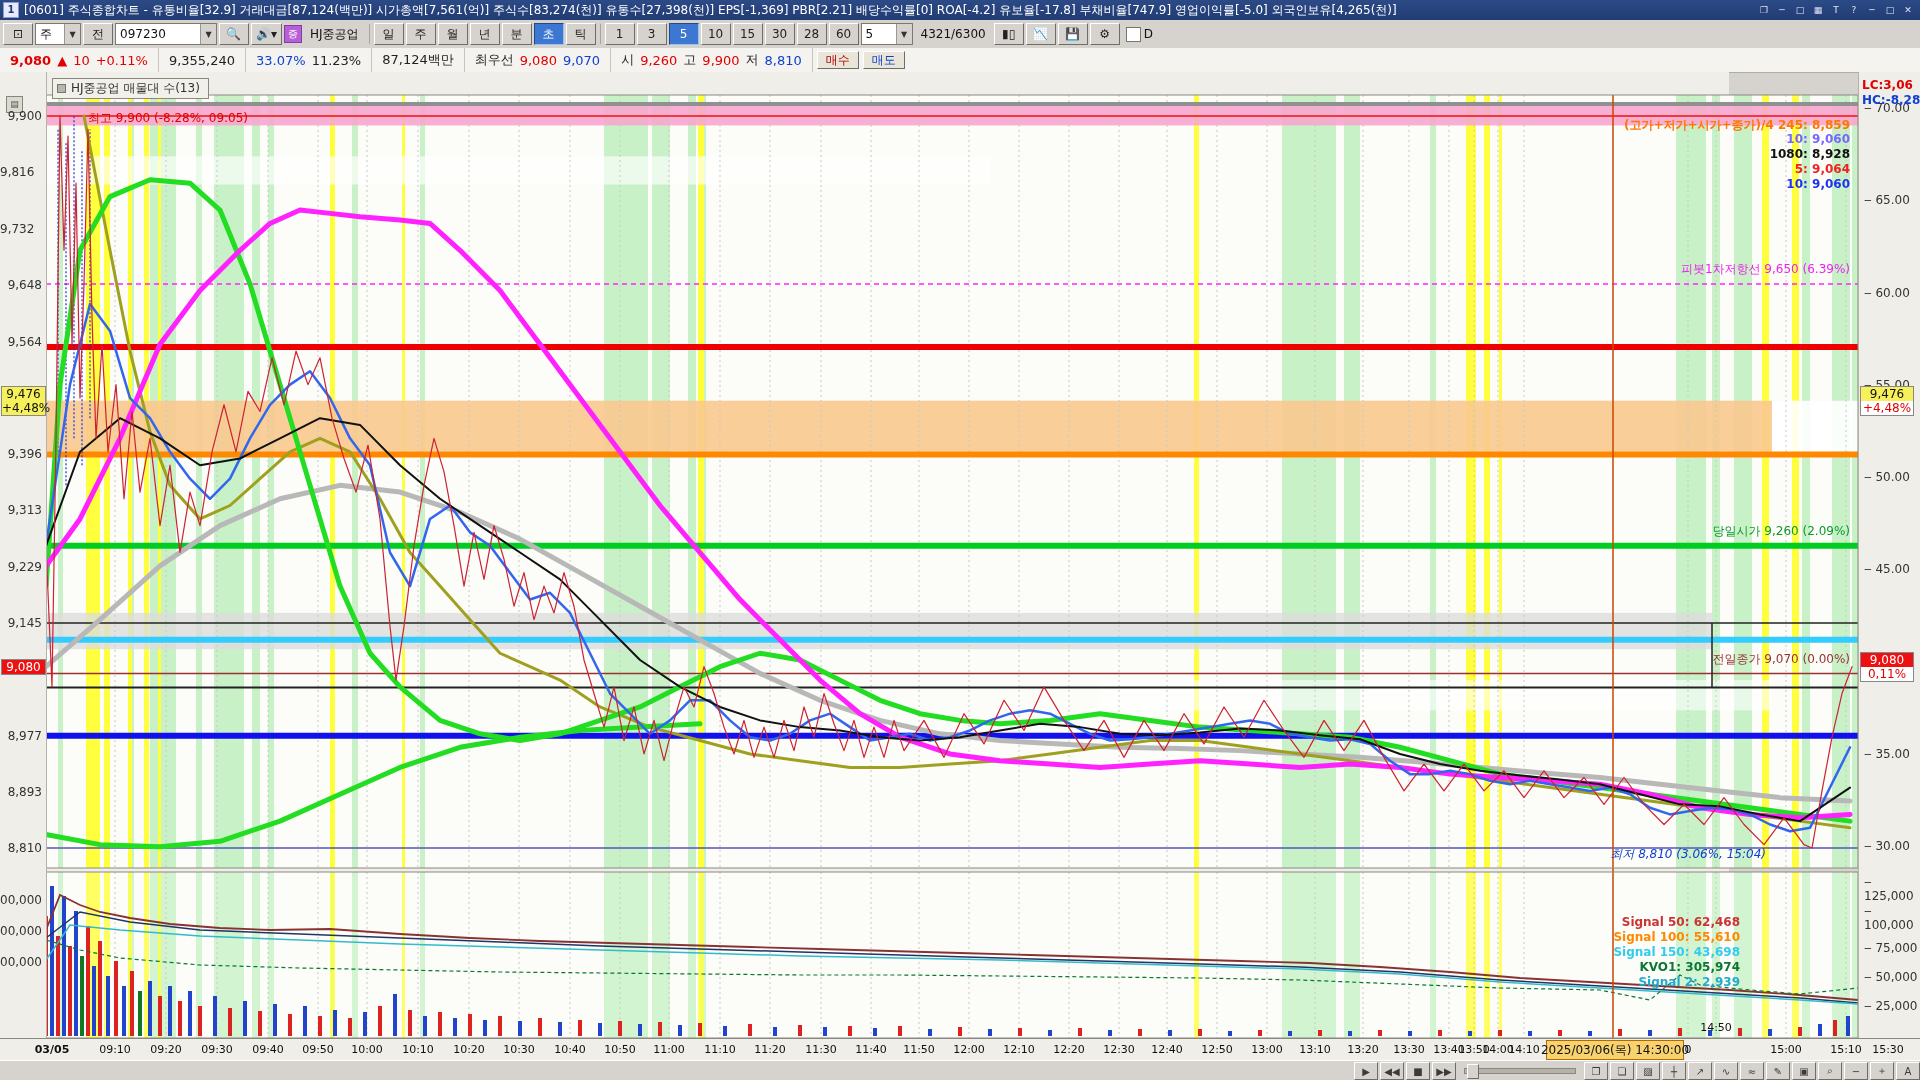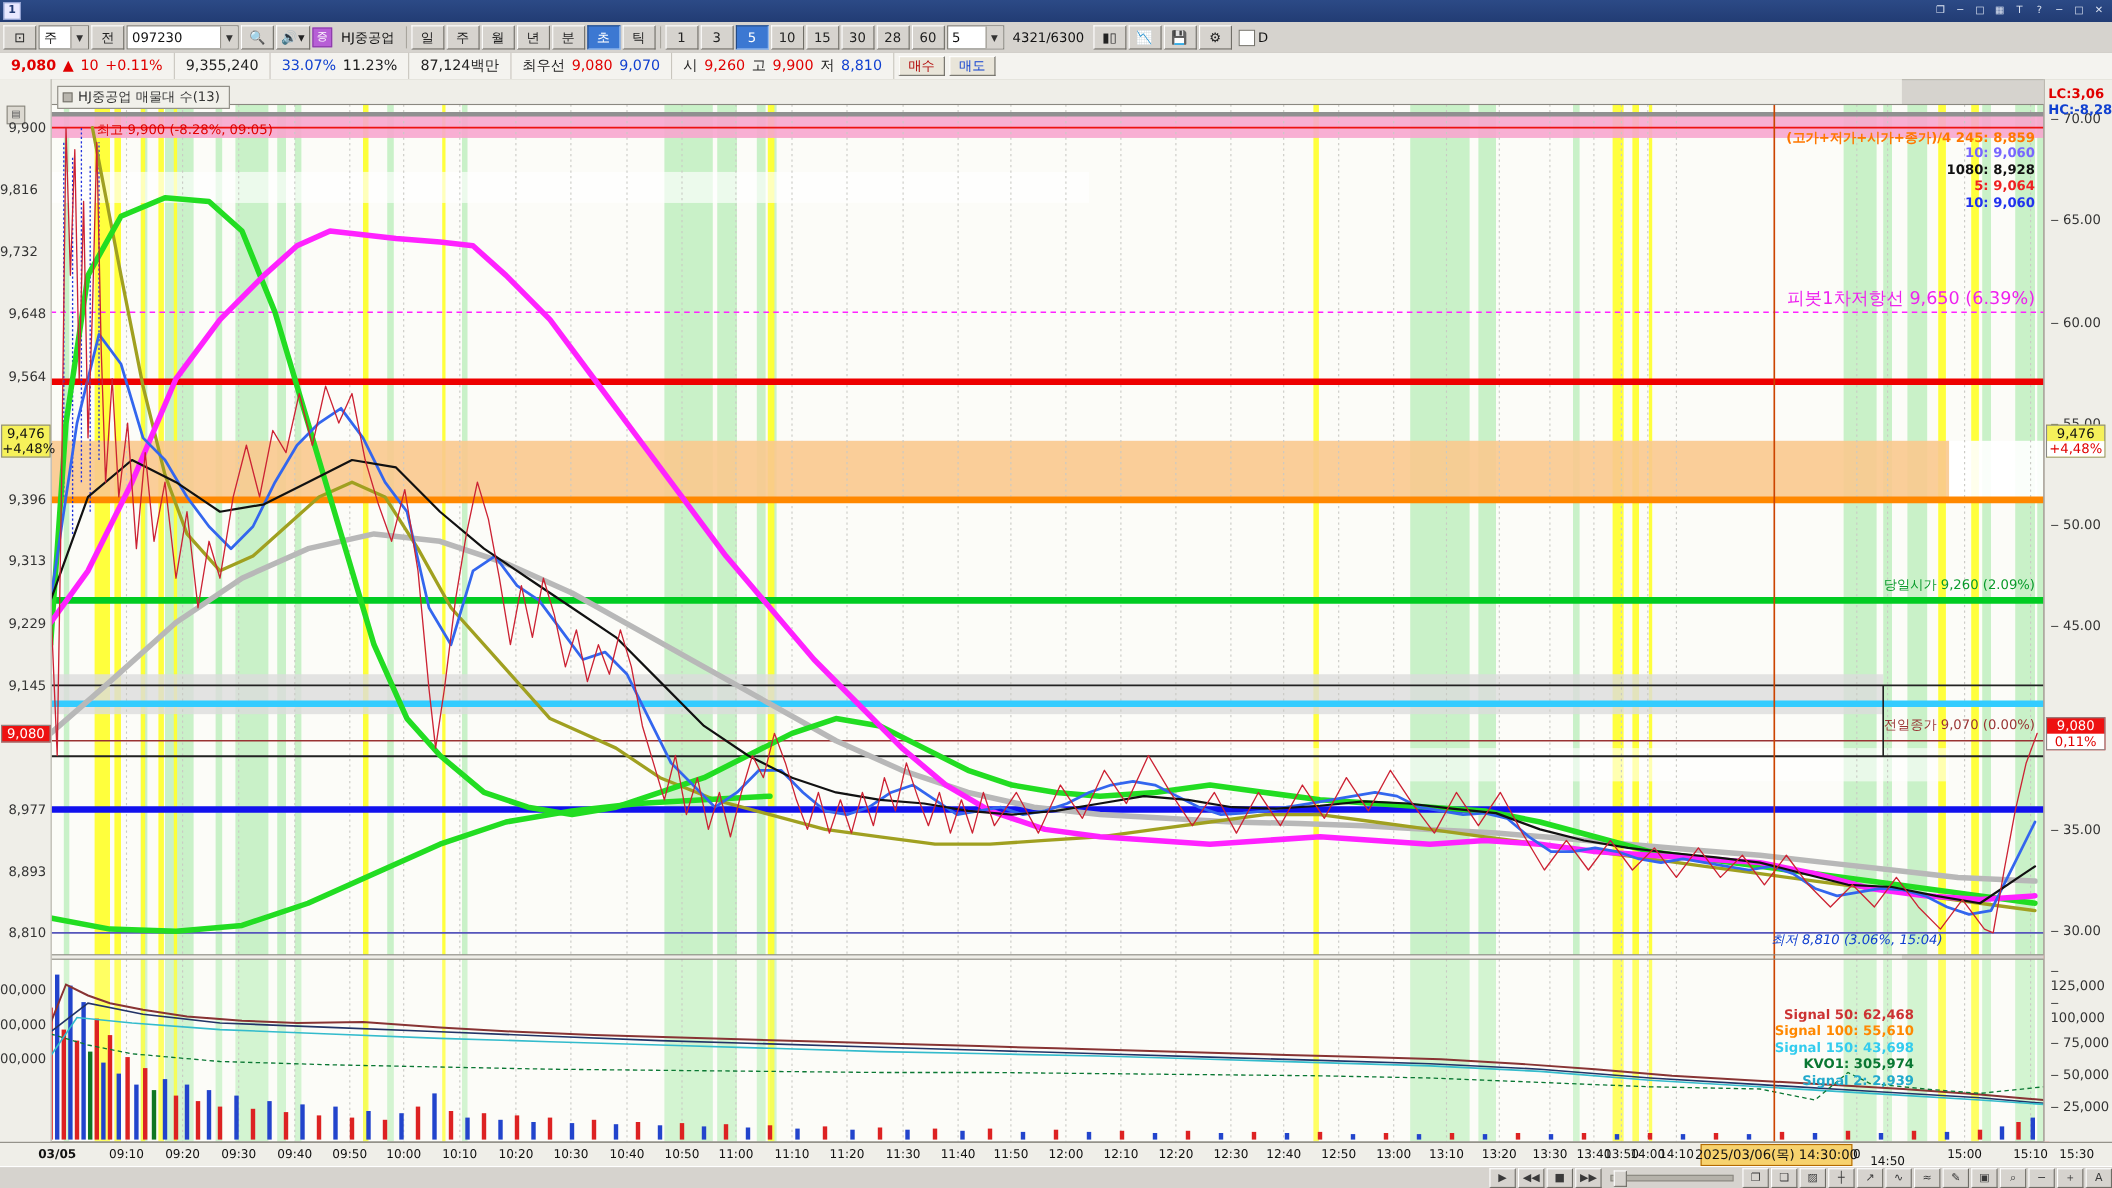--- a/index.html
+++ b/index.html
@@ -46,20 +46,21 @@
   .sbtn{height:16px;min-width:18px;padding:0 2px;border:1px solid;border-color:#fff #6f6d66 #6f6d66 #fff;background:#d6d3ce;
     display:flex;align-items:center;justify-content:center;color:#3a3a3a;font-size:10px;}
   #sb-slider{width:110px;height:4px;background:#b5b2aa;border:1px solid #8a8880;position:relative;margin:0 6px;}
   #sb-slider .knob{position:absolute;left:2px;top:-5px;width:10px;height:13px;background:#d6d3ce;border:1px solid;border-color:#fff #6f6d66 #6f6d66 #fff;}
 </style>
 </head>
 <body>
 
 <div id="titlebar">
   <span id="title-icon">1</span>
+  <span>[0601] 주식종합차트 - 유통비율[32.9] 거래대금[87,124(백만)] 시가총액[7,561(억)] 주식수[83,274(천)] 유통수[27,398(천)] EPS[-1,369] PBR[2.21] 배당수익률[0] ROA[-4.2] 유보율[-17.8] 부채비율[747.9] 영업이익률[-5.0] 외국인보유[4,265(천)]</span>
   <span id="win-buttons">
       <span class="winbtn">❐</span>
       <span class="winbtn">─</span>
       <span class="winbtn">□</span>
       <span class="winbtn">▦</span>
       <span class="winbtn">T</span>
       <span class="winbtn">?</span>
       <span class="winbtn">─</span>
       <span class="winbtn">□</span>
       <span class="winbtn">✕</span>
@@ -483,21 +484,21 @@
       <div style="background: rgb(255, 255, 255); color: rgb(224, 0, 0);">0,11%</div>
     </div>
     <div class="abs" style="left: 1862px; top: 78px; font-size: 12px; font-weight: bold; color: rgb(224, 0, 0);">LC:3,06</div>
     <div class="abs" style="left: 1862px; top: 93px; font-size: 12px; font-weight: bold; color: rgb(16, 64, 208);">HC:-8,28</div>
     <div class="abs" style="top: 117px; right: 70px; font-size: 12px; font-weight: bold; color: rgb(255, 119, 0); white-space: nowrap;">(고가+저가+시가+종가)/4 245: 8,859</div>
     <div class="abs" style="top: 132px; right: 70px; font-size: 12px; font-weight: bold; color: rgb(119, 102, 255); white-space: nowrap;">10: 9,060</div>
     <div class="abs" style="top: 147px; right: 70px; font-size: 12px; font-weight: bold; color: rgb(17, 17, 17); white-space: nowrap;">1080: 8,928</div>
     <div class="abs" style="top: 162px; right: 70px; font-size: 12px; font-weight: bold; color: rgb(238, 34, 34); white-space: nowrap;">5: 9,064</div>
     <div class="abs" style="top: 177px; right: 70px; font-size: 12px; font-weight: bold; color: rgb(34, 51, 238); white-space: nowrap;">10: 9,060</div>
     <div class="abs" style="top: 110px; font-size: 12px; color: rgb(224, 0, 0); white-space: nowrap; left: 88px;">최고 9,900 (-8.28%, 09:05)</div>
-    <div class="abs" style="top: 261px; font-size: 16px; color: rgb(238, 34, 238); white-space: nowrap; right: 70px;">피봇1차저항선 9,650 (6.39%)</div>
+    <div class="abs" style="top: 261px; font-size: 12px; color: rgb(238, 34, 238); white-space: nowrap; right: 70px;">피봇1차저항선 9,650 (6.39%)</div>
     <div class="abs" style="top: 523px; font-size: 12px; color: rgb(8, 154, 42); white-space: nowrap; right: 70px;">당일시가 9,260 (2.09%)</div>
     <div class="abs" style="top: 651px; font-size: 12px; color: rgb(153, 51, 51); white-space: nowrap; right: 70px;">전일종가 9,070 (0.00%)</div>
     <div class="abs" style="top: 846px; font-size: 12px; color: rgb(16, 64, 208); white-space: nowrap; right: 154px; font-style: italic;">최저 8,810 (3.06%, 15:04)</div>
     <div class="abs" style="top: 915px; right: 180px; font-size: 12px; font-weight: bold; color: rgb(204, 51, 51);">Signal 50: 62,468</div>
     <div class="abs" style="top: 930px; right: 180px; font-size: 12px; font-weight: bold; color: rgb(255, 136, 0);">Signal 100: 55,610</div>
     <div class="abs" style="top: 945px; right: 180px; font-size: 12px; font-weight: bold; color: rgb(51, 204, 238);">Signal 150: 43,698</div>
     <div class="abs" style="top: 960px; right: 180px; font-size: 12px; font-weight: bold; color: rgb(10, 119, 51);">KVO1: 305,974</div>
     <div class="abs" style="top: 975px; right: 180px; font-size: 12px; font-weight: bold; color: rgb(34, 170, 204);">Signal 2: 2,939</div>
     <div class="abs" style="left: 0px; width: 42px; top: 900px; font-size: 12px; color: rgb(51, 51, 51); transform: translateY(-50%); text-align: right;">00,000</div>
     <div class="abs" style="left: 0px; width: 42px; top: 931px; font-size: 12px; color: rgb(51, 51, 51); transform: translateY(-50%); text-align: right;">00,000</div>
@@ -534,21 +535,21 @@
     <div class="abs" style="left: 1217px; top: 1043px; transform: translateX(-50%); font-size: 11px; color: rgb(17, 17, 17); white-space: nowrap;">12:50</div>
     <div class="abs" style="left: 1267px; top: 1043px; transform: translateX(-50%); font-size: 11px; color: rgb(17, 17, 17); white-space: nowrap;">13:00</div>
     <div class="abs" style="left: 1315px; top: 1043px; transform: translateX(-50%); font-size: 11px; color: rgb(17, 17, 17); white-space: nowrap;">13:10</div>
     <div class="abs" style="left: 1363px; top: 1043px; transform: translateX(-50%); font-size: 11px; color: rgb(17, 17, 17); white-space: nowrap;">13:20</div>
     <div class="abs" style="left: 1409px; top: 1043px; transform: translateX(-50%); font-size: 11px; color: rgb(17, 17, 17); white-space: nowrap;">13:30</div>
     <div class="abs" style="left: 1449px; top: 1043px; transform: translateX(-50%); font-size: 11px; color: rgb(17, 17, 17); white-space: nowrap;">13:40</div>
     <div class="abs" style="left: 1474px; top: 1043px; transform: translateX(-50%); font-size: 11px; color: rgb(17, 17, 17); white-space: nowrap;">13:50</div>
     <div class="abs" style="left: 1498px; top: 1043px; transform: translateX(-50%); font-size: 11px; color: rgb(17, 17, 17); white-space: nowrap;">14:00</div>
     <div class="abs" style="left: 1524px; top: 1043px; transform: translateX(-50%); font-size: 11px; color: rgb(17, 17, 17); white-space: nowrap;">14:10</div>
     <div class="abs" style="left: 1688px; top: 1043px; transform: translateX(-50%); font-size: 11px; color: rgb(17, 17, 17); white-space: nowrap;">0</div>
-    <div class="abs" style="left: 1716px; top: 1021px; transform: translateX(-50%); font-size: 11px; color: rgb(17, 17, 17); white-space: nowrap; margin-top: 28px;">14:50</div>
+    <div class="abs" style="left: 1716px; top: 1021px; transform: translateX(-50%); font-size: 11px; color: rgb(17, 17, 17); white-space: nowrap;">14:50</div>
     <div class="abs" style="left: 1786px; top: 1043px; transform: translateX(-50%); font-size: 11px; color: rgb(17, 17, 17); white-space: nowrap;">15:00</div>
     <div class="abs" style="left: 1846px; top: 1043px; transform: translateX(-50%); font-size: 11px; color: rgb(17, 17, 17); white-space: nowrap;">15:10</div>
     <div class="abs" style="left: 1888px; top: 1043px; transform: translateX(-50%); font-size: 11px; color: rgb(17, 17, 17); white-space: nowrap;">15:30</div>
     <div class="abs" style="left: 1546px; top: 1040px; width: 136px; height: 18px; background: rgb(247, 210, 110); border: 1px solid rgb(179, 106, 0); color: rgb(17, 17, 17); font-size: 12px; display: flex; align-items: center; justify-content: center; white-space: nowrap; z-index: 5;">2025/03/06(목) 14:30:00</div>
   </div>
 
 <div id="statusbar">
   <span id="playback-group" style="display:flex;gap:2px;">
       <span class="sbtn">▶</span>
       <span class="sbtn">◀◀</span>

